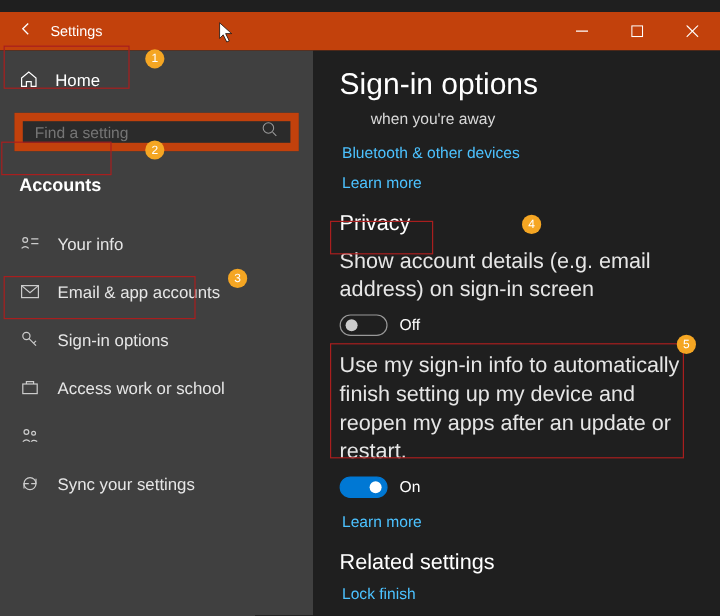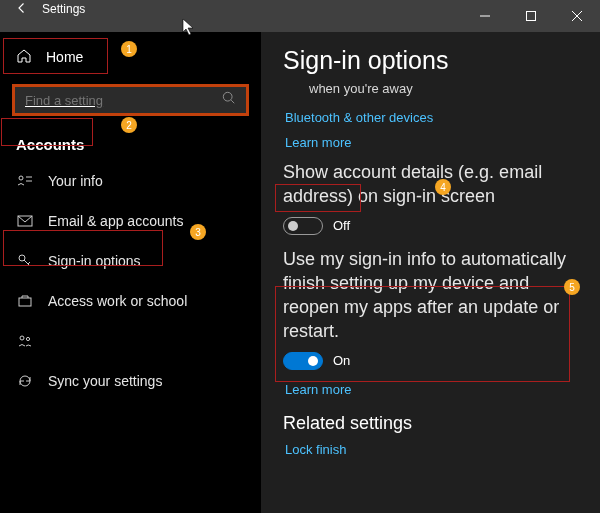--- a/index.html
+++ b/index.html
@@ -13,22 +13,23 @@
   position: relative;
 }
 .window {
   display: flex;
   flex-direction: column;
   height: 100%;
 }
 .titlebar {
   height: 32px;
   display: flex;
-  align-items: flex-start;
-  background: #404040;
+  align-items: center;
+  background: #c2410c;
+  margin-top: 10px;
 }
 .titlebar-left {
   display: flex;
   align-items: center;
   gap: 14px;
   padding-left: 16px;
 }
 .back-icon svg { width: 12px; height: 12px; }
 .app-title { font-size: 12px; color: #fff; font-weight: 400; }
 .titlebar-right {
@@ -43,58 +44,57 @@
   justify-content: center;
 }
 .sys-btn svg { width: 10px; height: 10px; }
 .body {
   display: flex;
   flex: 1;
   overflow: hidden;
 }
 .sidebar {
   width: 261px;
-  background: #000000;
+  background: #404040;
   padding-top: 6px;
 }
 .home-item {
   display: flex;
   align-items: center;
   gap: 14px;
   height: 38px;
   padding-left: 16px;
   font-size: 14px;
 }
 .search-box {
   margin: 8px 12px 12px 12px;
-  border: 3px solid #c2410c;
+  border: 7px solid #c2410c;
   height: 32px;
   display: flex;
   align-items: center;
   padding: 0 10px;
   background: #2b2b2b;
-  text-decoration: underline;
 }
 .search-input {
   flex: 1;
   background: transparent;
   border: none;
   color: #9b9b9b;
   font-size: 13px;
   outline: none;
 }
 .section-header {
   font-size: 15px;
   font-weight: 600;
   padding: 8px 16px 8px 16px;
 }
 .nav-list { list-style: none; }
 .nav-item {
   display: flex;
-  align-items: center;
+  align-items: flex-end;
   gap: 14px;
   height: 40px;
   padding-left: 16px;
   font-size: 14px;
   color: #e6e6e6;
 }
 .nav-item .icon { width: 18px; display: flex; justify-content: center; }
 .content {
   flex: 1;
   background: #1f1f1f;
@@ -308,20 +308,21 @@
         </li>
       </ul>
     </div>
 
     <div class="content">
       <div class="page-title">Sign-in options</div>
       <div class="snippet">when you're away</div>
       <a class="link">Bluetooth &amp; other devices</a>
       <a class="link">Learn more</a>
 
+      <div class="section-h">Privacy</div>
       <div class="desc">Show account details (e.g. email address) on sign-in screen</div>
       <div class="toggle-row">
         <div class="toggle">
             <div class="knob"></div>
           </div>
         <span class="toggle-label">Off</span>
       </div>
 
       <div class="desc">Use my sign-in info to automatically finish setting up my device and reopen my apps after an update or restart.</div>
       <div class="toggle-row">

